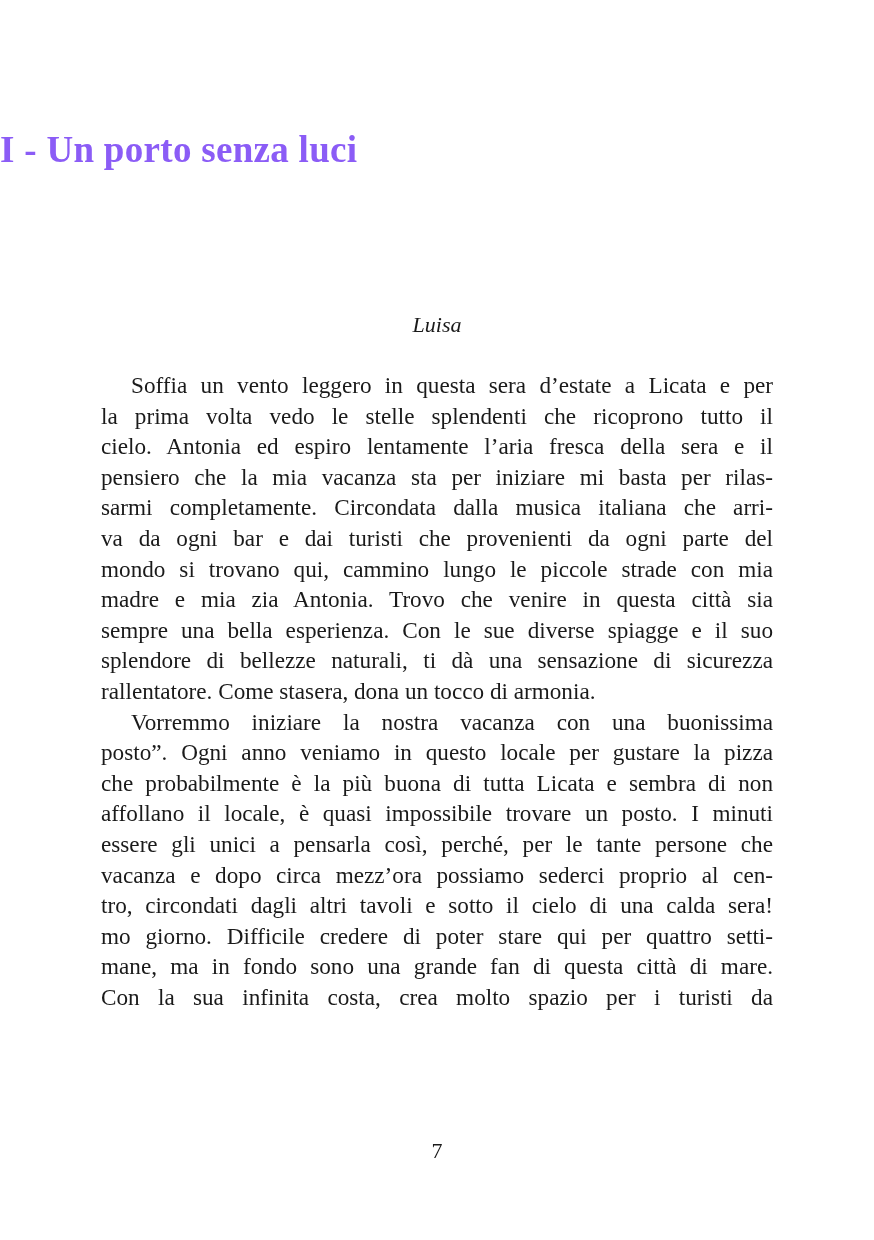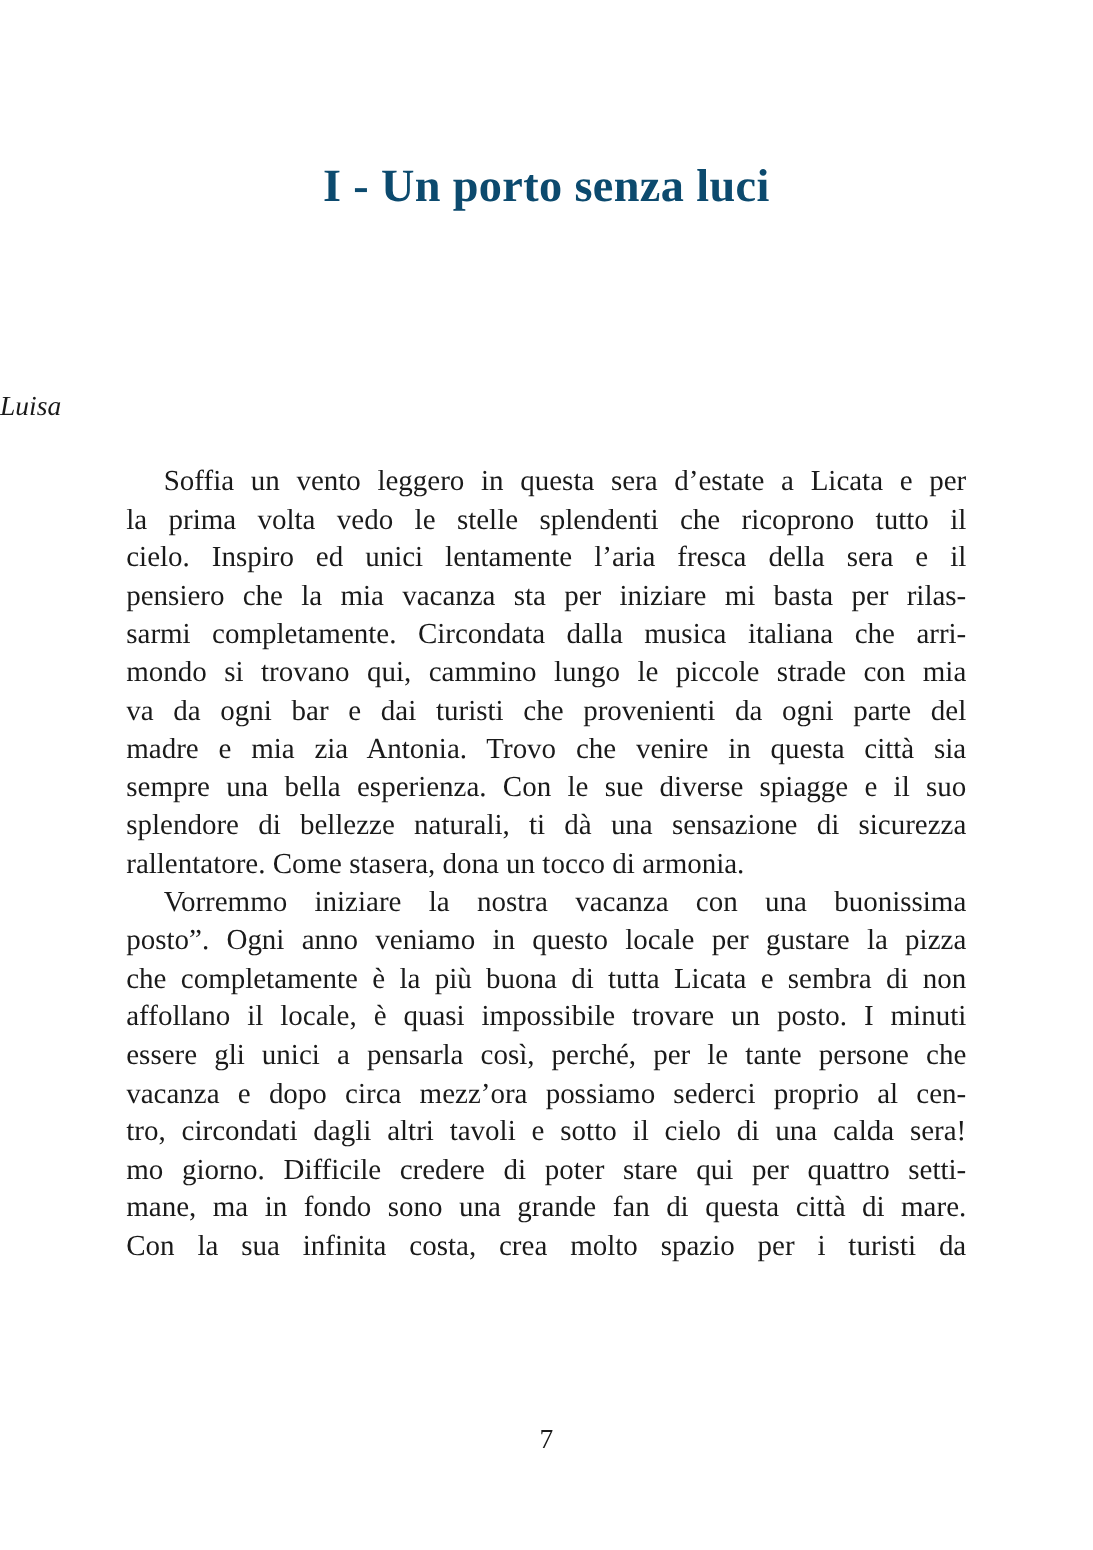--- a/index.html
+++ b/index.html
@@ -19,33 +19,34 @@
       position: absolute;
       left: 0; top: 0;
       width: 874px;
       height: 1240px;
     }
     .chapter-title {
       position: absolute;
       top: 128px;
       left: 0;
       width: 874px;
-      text-align: center;
+      text-align: left;
       font-family: "Liberation Serif", "DejaVu Serif", serif;
       font-weight: bold;
       font-size: 37px;
       letter-spacing: 0.3px;
-      color: #0c4a6e;
+      color: #8b5cf6;
       margin: 0;
     }
     .narrator {
       position: absolute;
       top: 312px;
       left: 0;
       width: 874px;
+      text-align: center;
       font-family: "Liberation Serif", "DejaVu Serif", serif;
       font-style: italic;
       font-size: 22px;
       color: #1a1a1a;
     }
     .body-text {
       position: absolute;
       top: 370px;
       left: 101px;
       width: 672px;
@@ -95,54 +96,54 @@
   <div class="narrator">Luisa</div>
 
   <div class="body-text">
     <div class="line indent">
         <span>Soffia un vento leggero in questa sera d’estate a Licata e per</span>
       </div>
     <div class="line">
         <span>la prima volta vedo le stelle splendenti che ricoprono tutto il</span>
       </div>
     <div class="line">
-        <span>cielo. Inspiro ed unici lentamente l’aria fresca della sera e il</span>
+        <span>cielo. Antonia ed espiro lentamente l’aria fresca della sera e il</span>
       </div>
     <div class="line">
         <span>pensiero che la mia vacanza sta per iniziare mi basta per rilas-</span>
       </div>
     <div class="line">
         <span>sarmi completamente. Circondata dalla musica italiana che arri-</span>
       </div>
     <div class="line">
-        <span>mondo si trovano qui, cammino lungo le piccole strade con mia</span>
+        <span>va da ogni bar e dai turisti che provenienti da ogni parte del</span>
       </div>
     <div class="line">
-        <span>va da ogni bar e dai turisti che provenienti da ogni parte del</span>
+        <span>mondo si trovano qui, cammino lungo le piccole strade con mia</span>
       </div>
     <div class="line">
         <span>madre e mia zia Antonia. Trovo che venire in questa città sia</span>
       </div>
     <div class="line">
         <span>sempre una bella esperienza. Con le sue diverse spiagge e il suo</span>
       </div>
     <div class="line">
         <span>splendore di bellezze naturali, ti dà una sensazione di sicurezza</span>
       </div>
     <div class="line last">
         <span style="text-align-last:left">rallentatore. Come stasera, dona un tocco di armonia.</span>
       </div>
     <div class="line indent">
         <span>Vorremmo iniziare la nostra vacanza con una buonissima</span>
       </div>
     <div class="line">
         <span>posto”. Ogni anno veniamo in questo locale per gustare la pizza</span>
       </div>
     <div class="line">
-        <span>che completamente è la più buona di tutta Licata e sembra di non</span>
+        <span>che probabilmente è la più buona di tutta Licata e sembra di non</span>
       </div>
     <div class="line">
         <span>affollano il locale, è quasi impossibile trovare un posto. I minuti</span>
       </div>
     <div class="line">
         <span>essere gli unici a pensarla così, perché, per le tante persone che</span>
       </div>
     <div class="line">
         <span>vacanza e dopo circa mezz’ora possiamo sederci proprio al cen-</span>
       </div>

